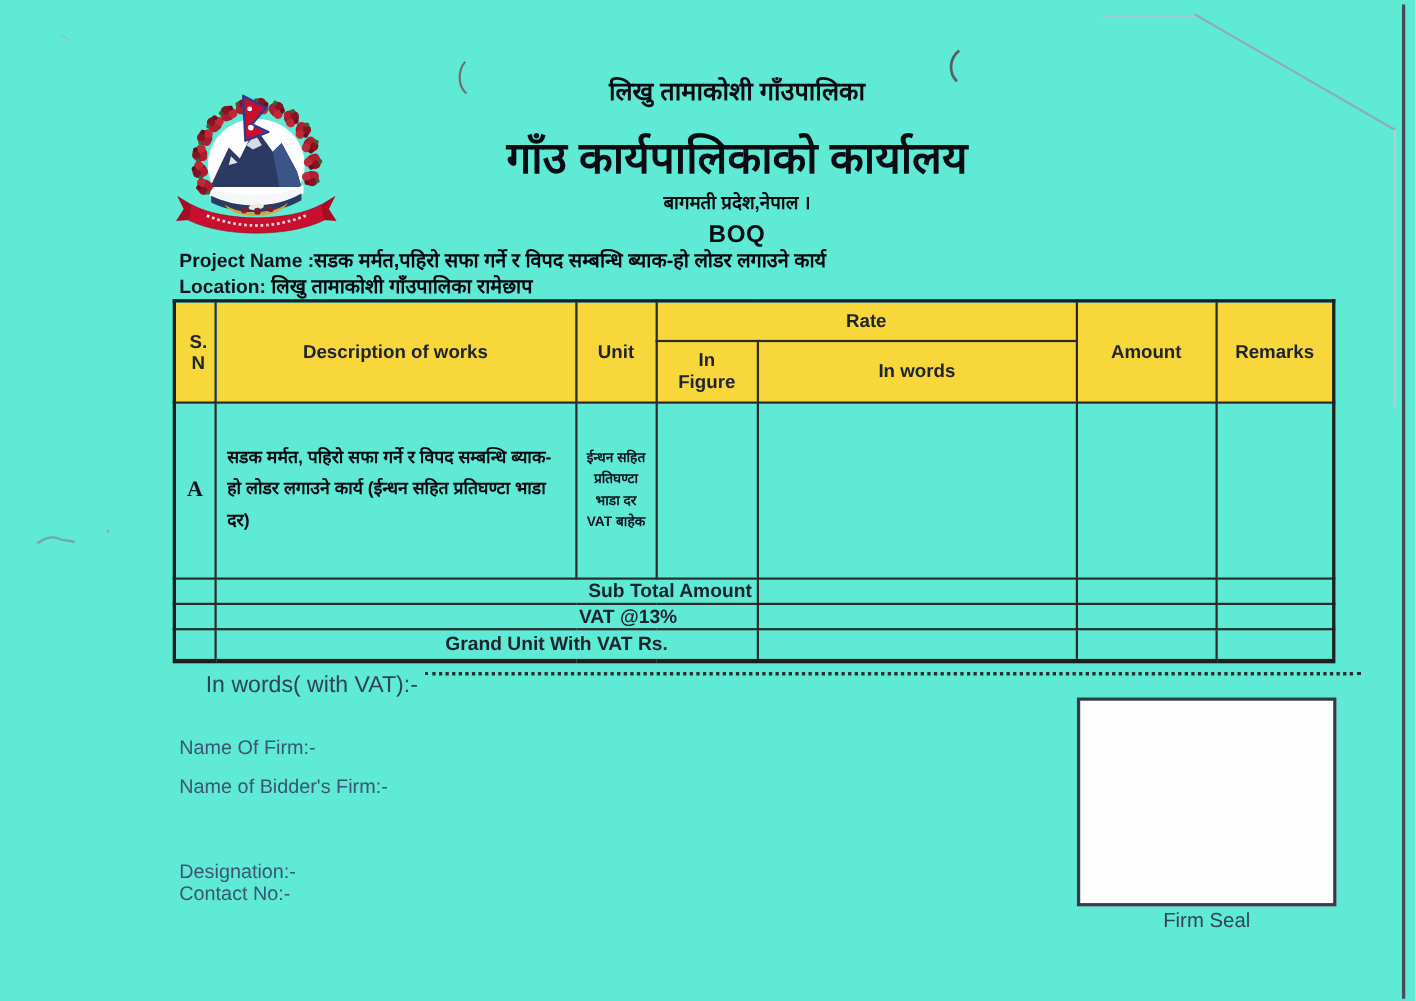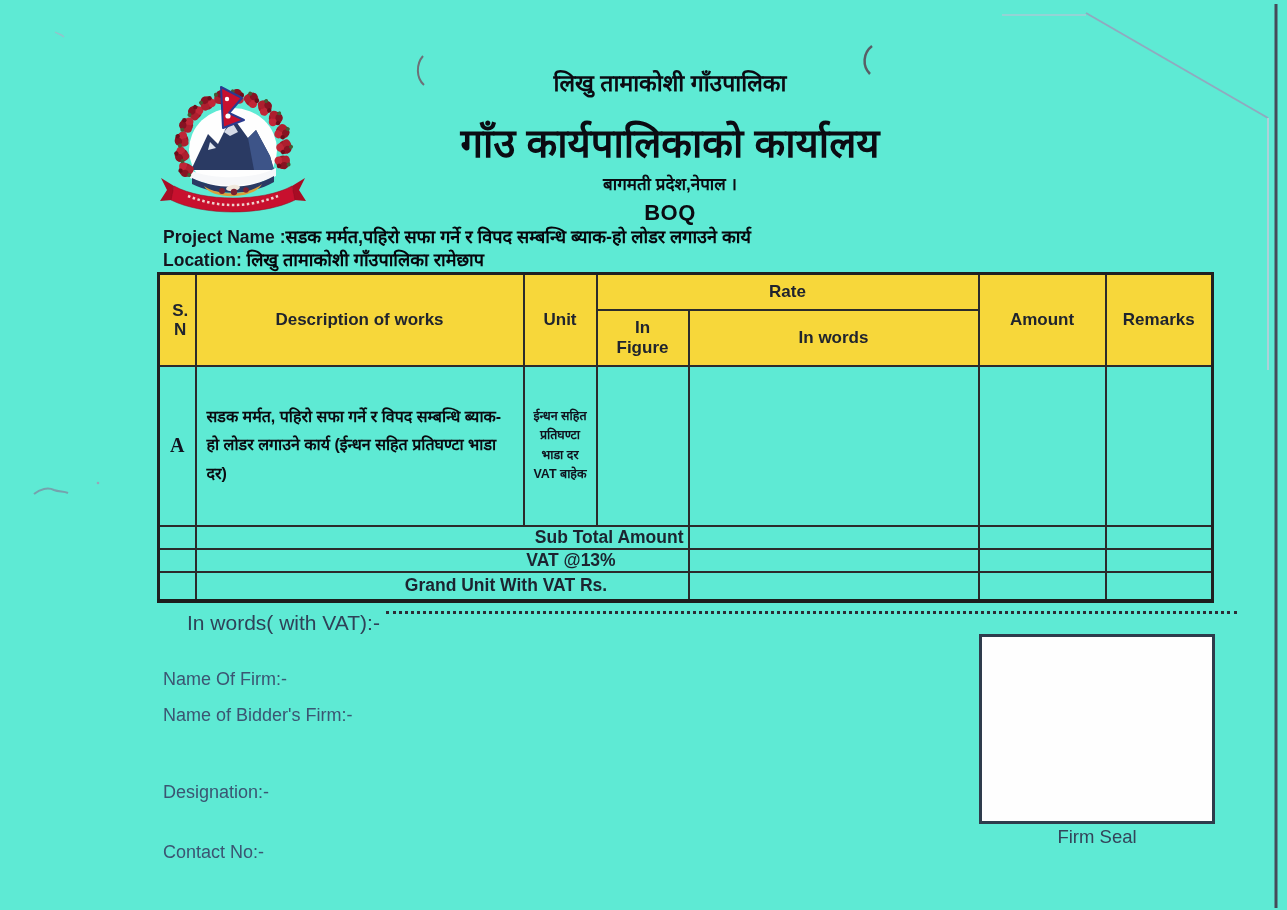--- a/index.html
+++ b/index.html
@@ -52,21 +52,21 @@
   
   .inwords { position:absolute; left:163px; top:611px; width:1050px; display:flex;
     align-items:flex-start; font-size:21px; color:#2f4258;margin-left:24px; }
   .inwords-label { white-space:nowrap; }
   .dots { flex:1; margin-left:6px; margin-bottom:5px; border-bottom:3px dotted #2d2d36; }
 
   .f-label { position:absolute; left:163px; font-size:18px; color:#3b5572; }
   .f-firm        { top:669px; }
   .f-bidder      { top:705px; }
   .f-designation { top:782px; }
-  .f-contact     { top:842px; }
+  .f-contact     { top:802px; }
 
   .seal-box { position:absolute; left:979px; top:634px; width:236px; height:190px;
     border:3px solid #2e3c4c; background:#fefefe; box-sizing:border-box; }
   .seal-label { position:absolute; left:979px; top:826px; width:236px; text-align:center;
     font-size:18.5px; color:#33445a; }
 
   .artifacts { position:absolute; left:0; top:0; width:1287px; height:910px; pointer-events:none; }
 </style>
 </head>
 <body>

